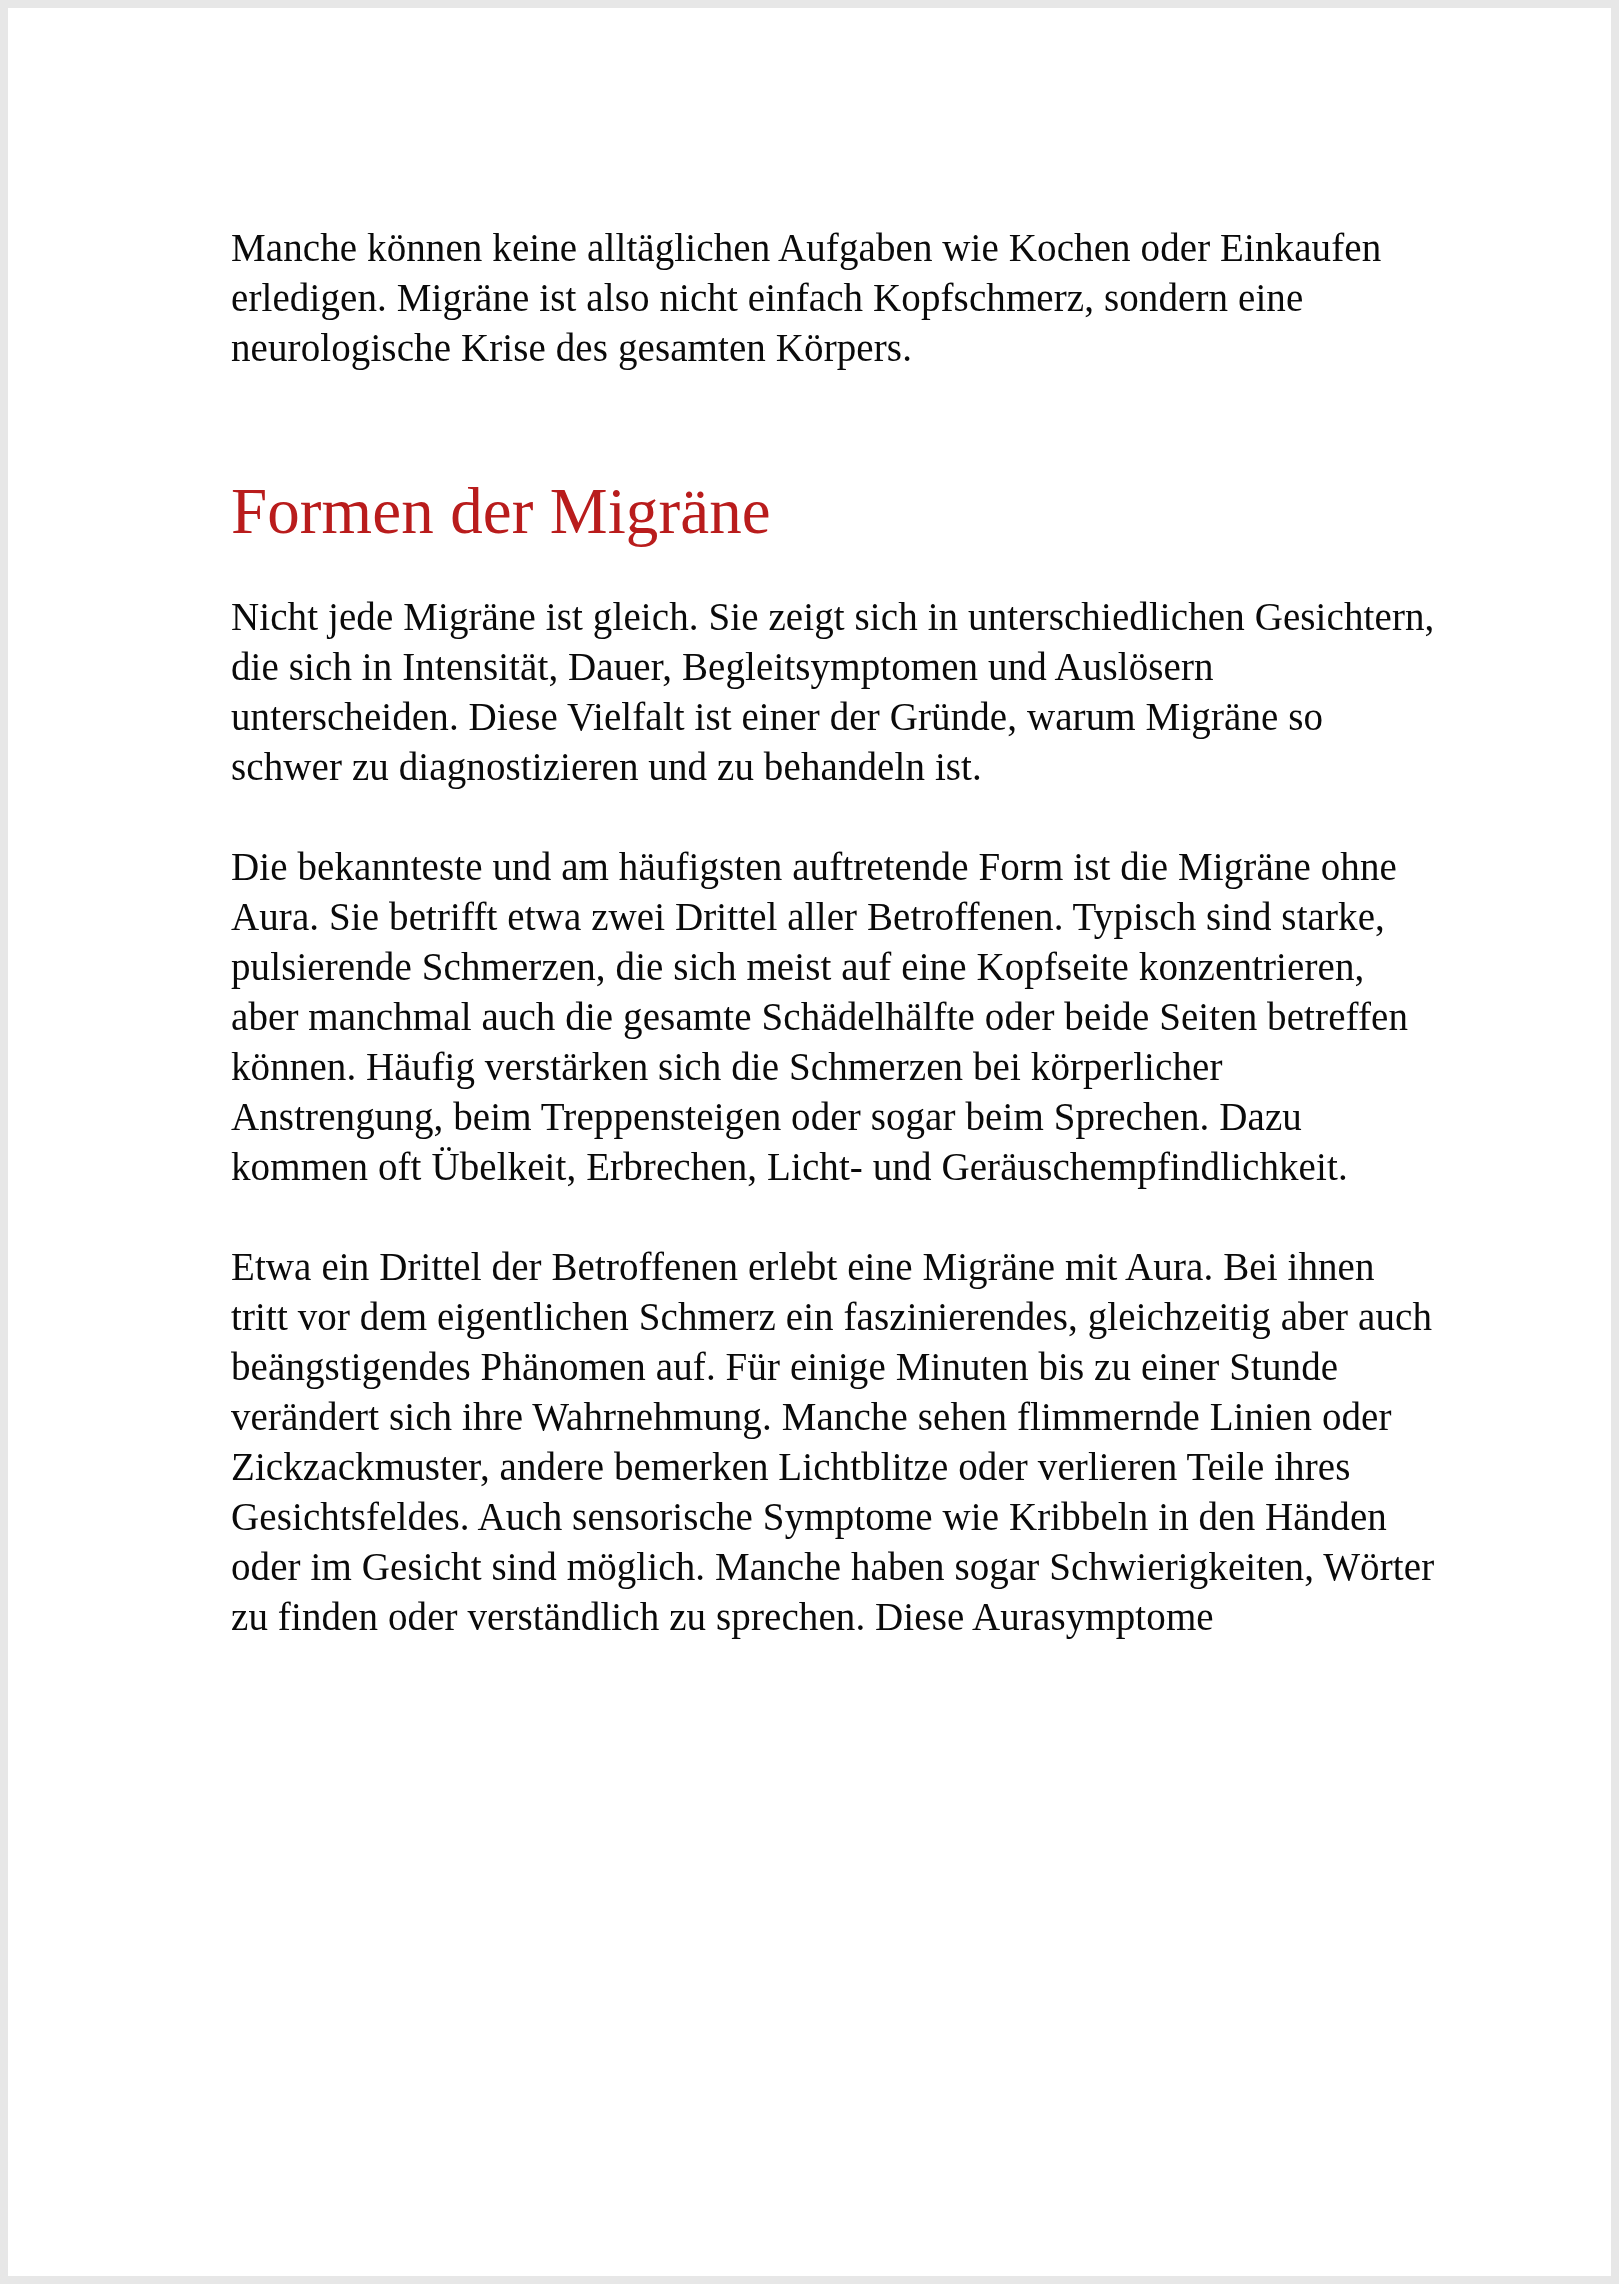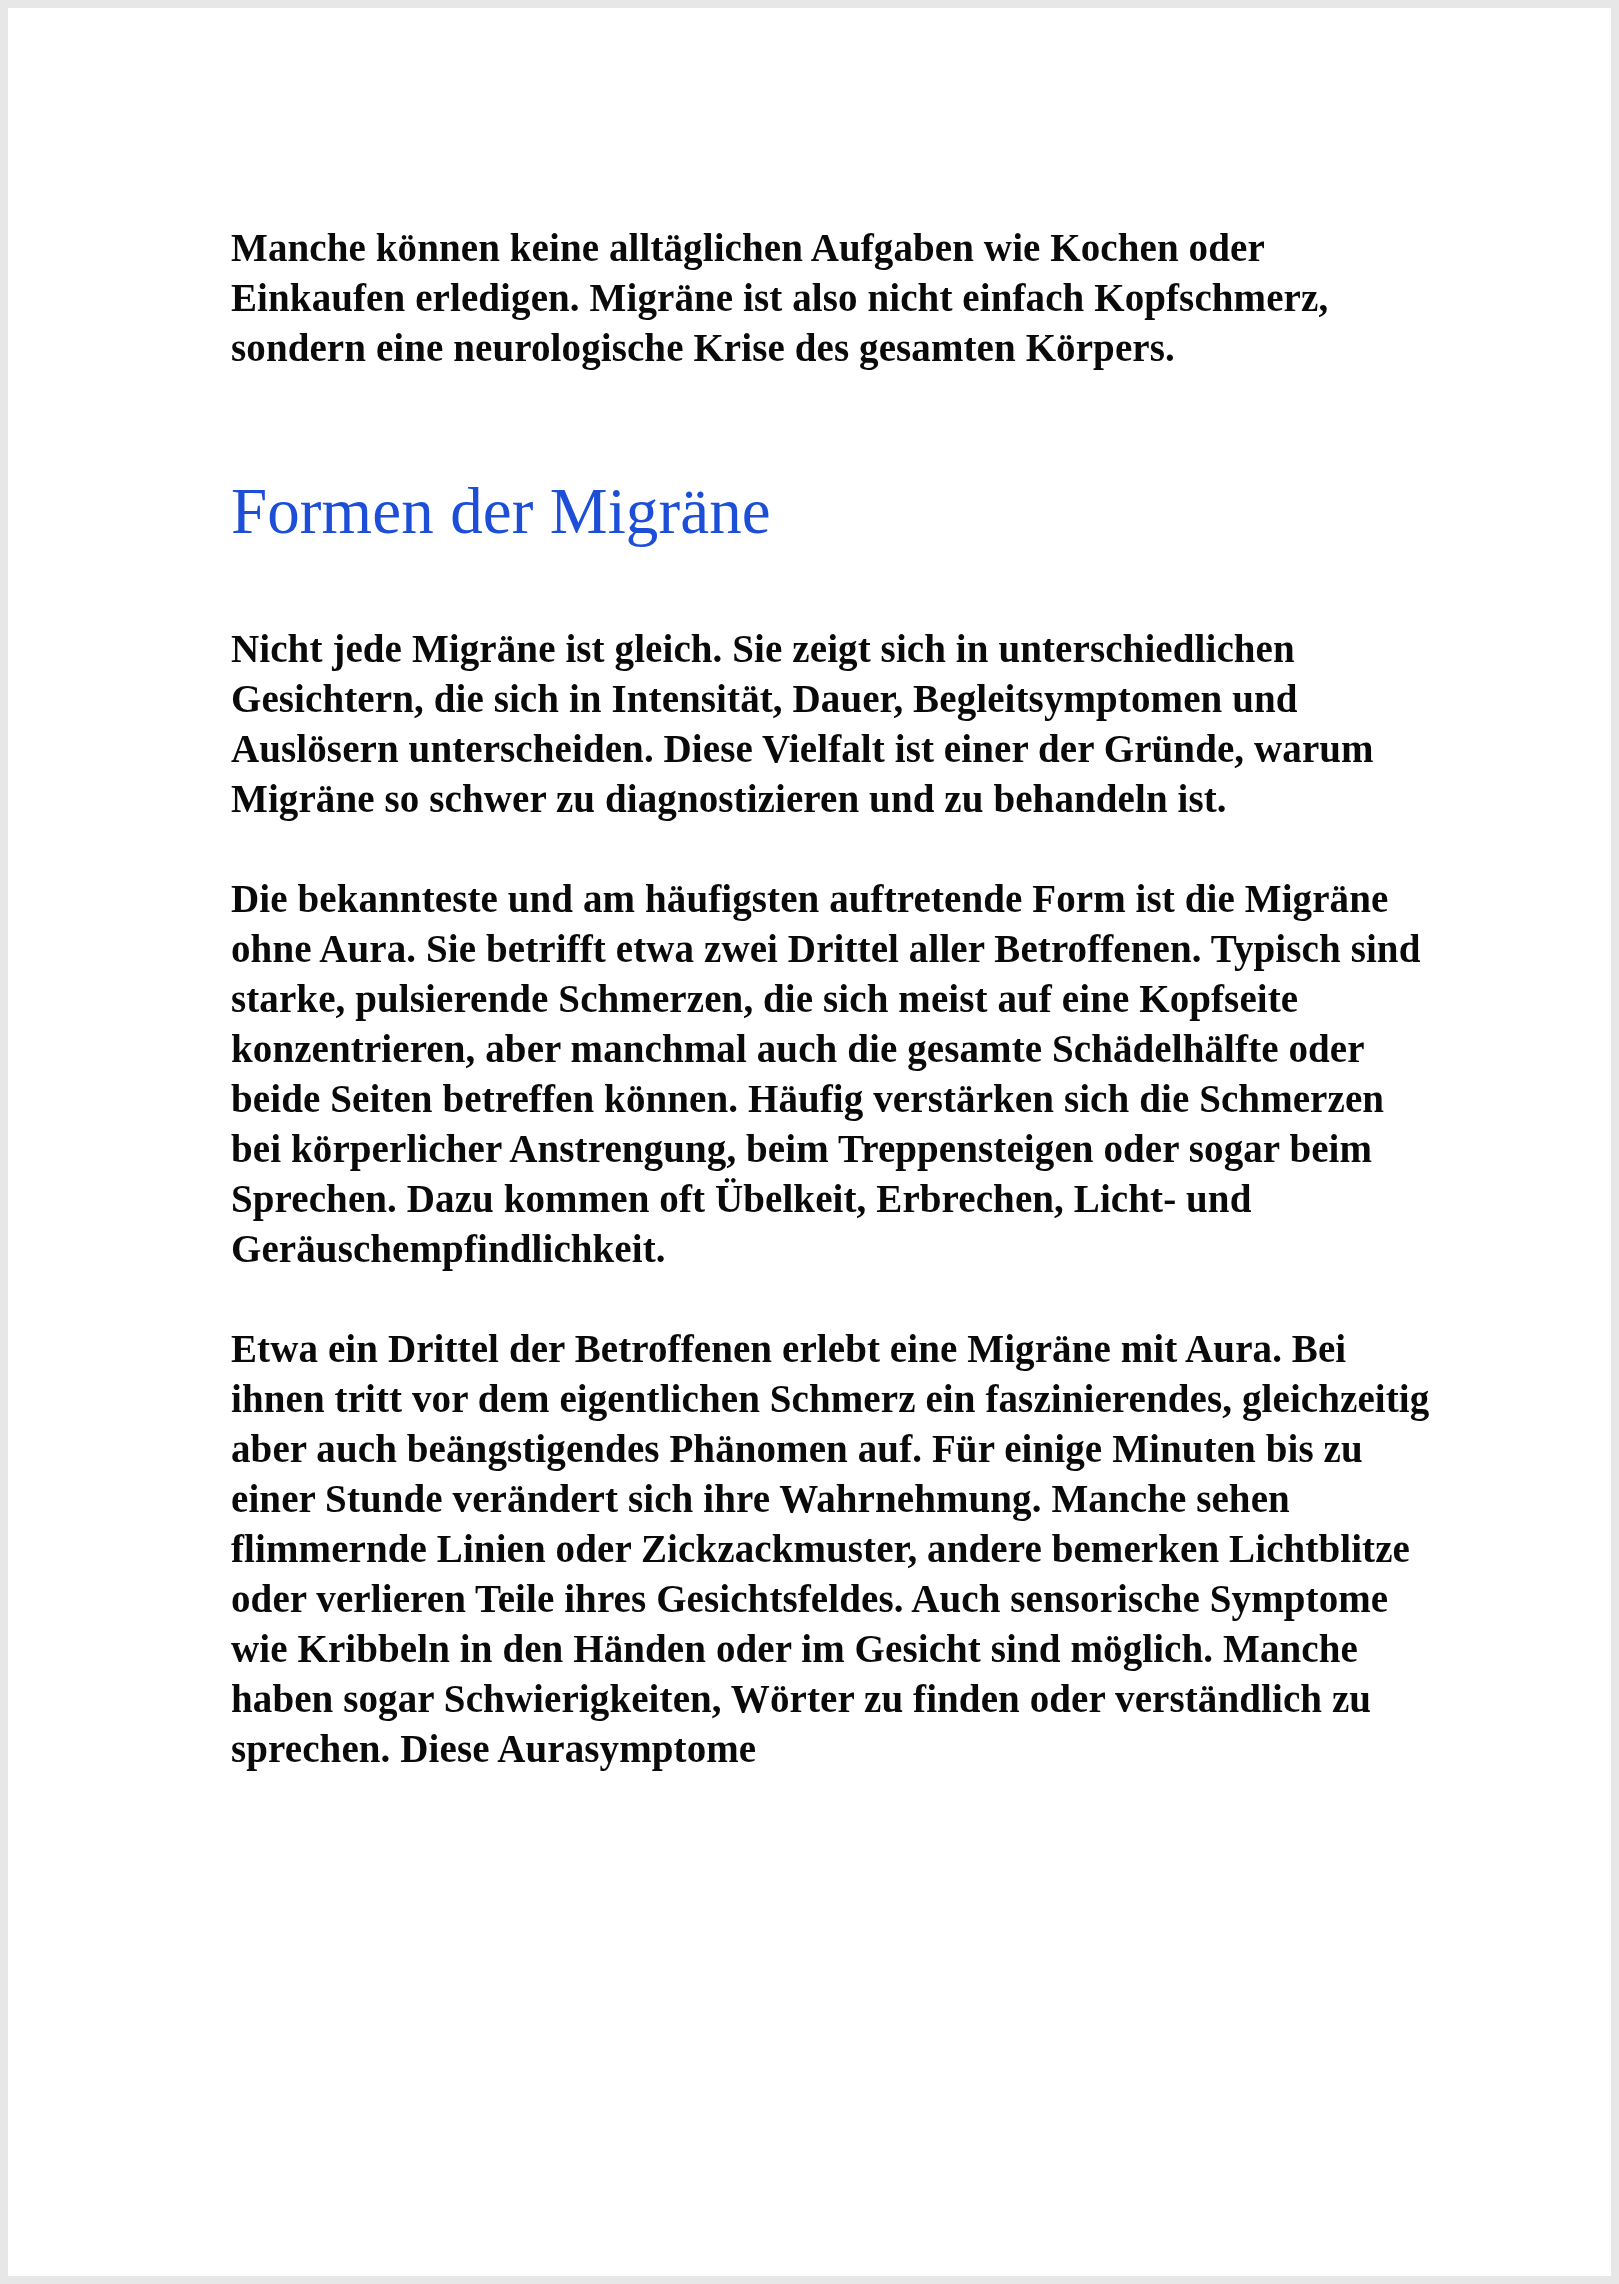--- a/index.html
+++ b/index.html
@@ -28,30 +28,29 @@
       width: 1208px;
       color: #0a0a0a;
       font-size: 39px;
       line-height: 50px;
       letter-spacing: 0.1px;
     }
 
     .content p {
       margin: 0 0 50px 0;
       text-rendering: optimizeLegibility;
-      font-weight: bold;
     }
 
     .content h1 {
       font-family: "Liberation Serif", "DejaVu Serif", serif;
       font-weight: 400;
       font-size: 65px;
       line-height: 74px;
-      margin: 101px 0 76px 0;
-      color: #1d4ed8;
+      margin: 101px 0 44px 0;
+      color: #b91c1c;
     }
   </style>
 </head>
 <body>
 
 <div class="page">
   <div class="content">
     <p>Manche können keine alltäglichen Aufgaben wie Kochen oder Einkaufen erledigen. Migräne ist also nicht einfach Kopfschmerz, sondern eine neurologische Krise des gesamten Körpers.</p>
 
     <h1>Formen der Migräne</h1>

